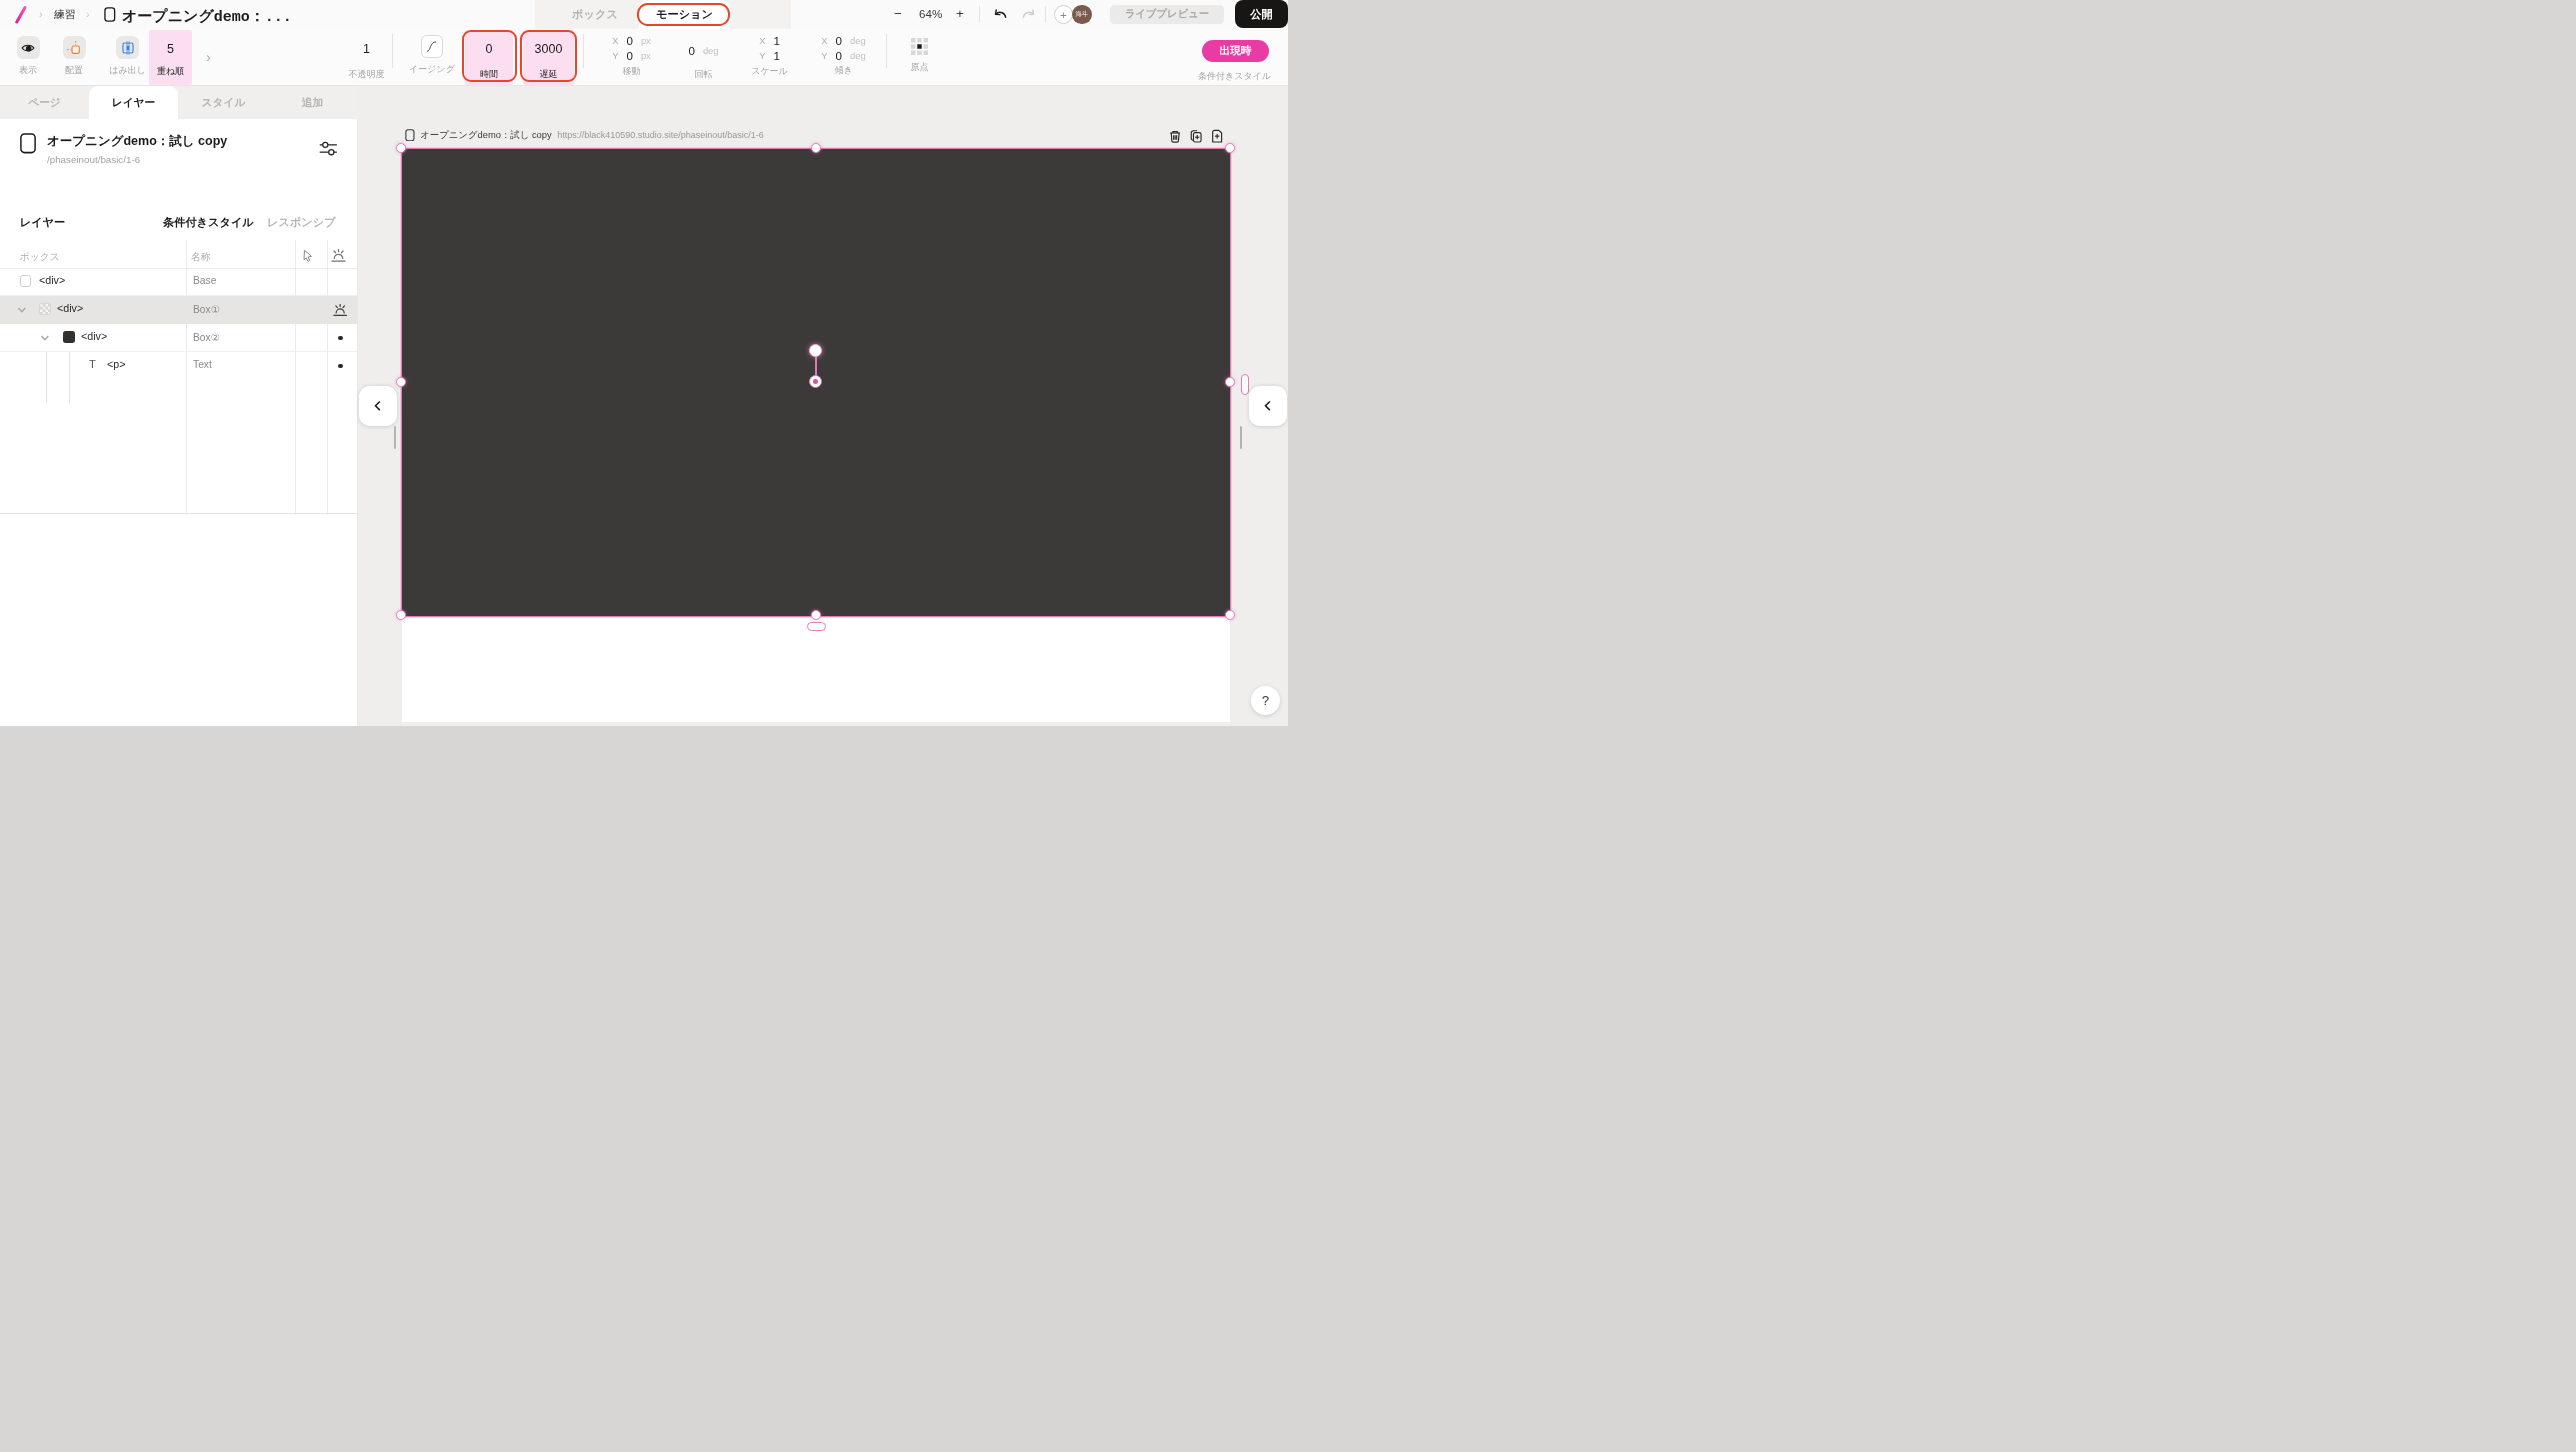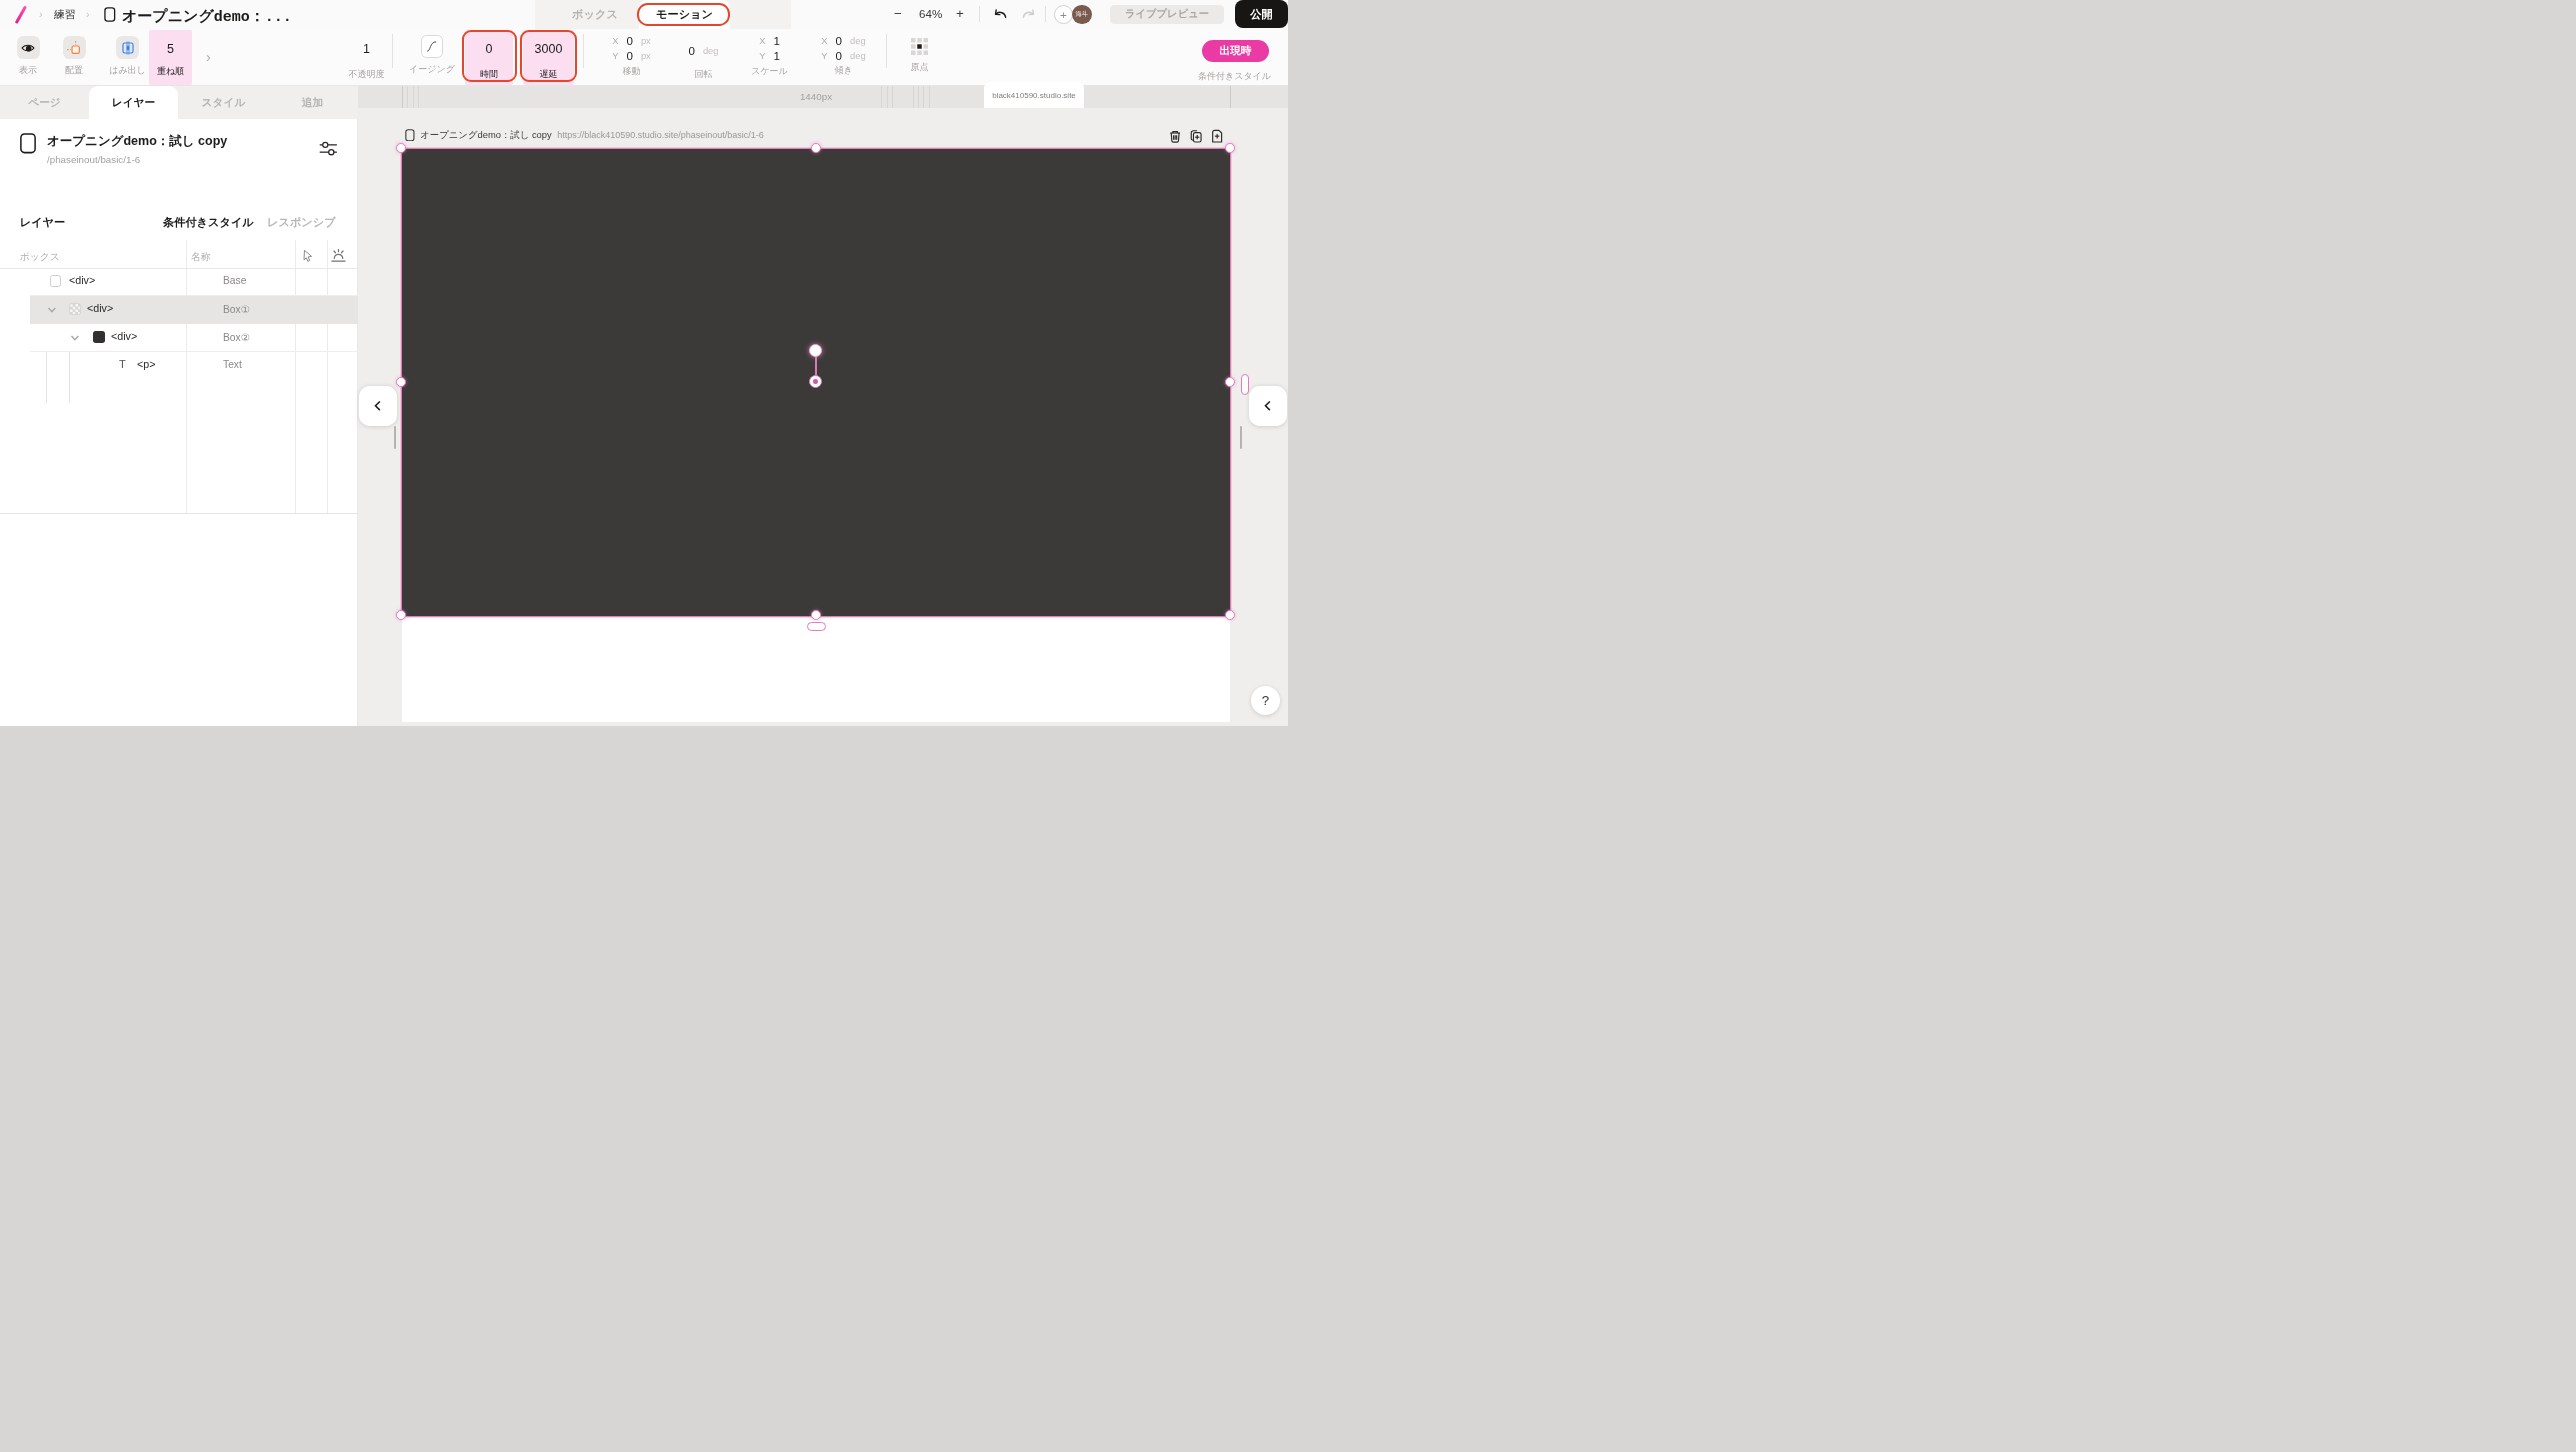--- a/index.html
+++ b/index.html
@@ -46,21 +46,21 @@
   .panel { position:absolute; left:0; top:86px; width:358px; height:640px; background:#fff; border-right:0.9px solid #eae8e7; }
   .panel-tabbar { position:absolute; left:0; top:0; width:358px; height:33px; background:#f1efee; }
   .ptab { position:absolute; top:0; width:89px; height:33px; display:flex; align-items:center; justify-content:center; font-size:10.7px; color:#b6b4b2; font-weight:bold; }
   .ptab-active { background:#fff; border-radius:9px 9px 0 0; color:#1d1c1b; }
   .panel-title { position:absolute; left:47px; top:47px; font-size:12.5px; font-weight:bold; color:#1d1c1b; }
   .panel-path { position:absolute; left:47px; top:68px; font-size:9.8px; color:#a3a1a0; }
   .sec-bold { position:absolute; top:129px; font-size:11.2px; font-weight:bold; color:#1d1c1b; }
   .sec-gray { position:absolute; top:129px; font-size:11.2px; font-weight:bold; color:#b8b6b4; }
   .colhdr { position:absolute; top:165px; font-size:9.8px; color:#b0aeac; }
   .list-vline { position:absolute; width:0.9px; background:#edebea; top:154px; height:273px; }
-  .row { position:absolute; left:0; width:358px; height:28px; border-bottom:0.9px solid #f0eeed;margin-left:30px; }
+  .row { position:absolute; left:0; width:358px; height:28px; border-bottom:0.9px solid #f0eeed; }
   .row-sel { background:#e7e5e4; border-bottom:none; }
   .row-tag { position:absolute; top:6.3px; font-size:10.7px; color:#2a2927; }
   .row-name { position:absolute; left:193px; top:7.2px; font-size:10.3px; color:#8b8987; }
   .chev-down { position:absolute; top:9px; }
   .sq-icon { position:absolute; top:7.2px; width:11.6px; height:11.6px; border-radius:2.7px; }
   .sq-outline { border:1.1px solid #cfcdcc; background:#fff; }
   .sq-checker { background-image:linear-gradient(45deg,#d8d6d5 25%,transparent 25%,transparent 75%,#d8d6d5 75%),linear-gradient(45deg,#d8d6d5 25%,#f6f5f4 25%,#f6f5f4 75%,#d8d6d5 75%); background-size:5.4px 5.4px; background-position:0 0,2.7px 2.7px; border:0.9px solid #d8d6d5; }
   .sq-dark { background:#33312f; }
   .t-glyph { position:absolute; top:6.3px; font-size:11.2px; color:#555351; font-weight:500; }
   .dot { position:absolute; left:338px; top:11.6px; width:4.5px; height:4.5px; border-radius:50%; background:#2a2927; }
@@ -360,36 +360,20 @@
       <span class="row-name">Text</span>
       <div class="dot"></div>
     </div>
 
     <div class="tree-line" style="left:46px;top:266px;height:51px"></div>
     <div class="tree-line" style="left:69px;top:266px;height:51px"></div>
     <div class="list-bottom"></div>
   </div>
 
   <div class="canvas-area">
-    <div class="ruler">
-      <div class="tick tick-strong" style="left:44px"></div>
-      <div class="tick" style="left:49px"></div>
-      <div class="tick" style="left:55px"></div>
-      <div class="tick" style="left:60px"></div>
-      <div class="tick" style="left:523px"></div>
-      <div class="tick" style="left:529px"></div>
-      <div class="tick" style="left:534px"></div>
-      <div class="tick" style="left:555px"></div>
-      <div class="tick" style="left:560px"></div>
-      <div class="tick" style="left:565px"></div>
-      <div class="tick" style="left:571px"></div>
-      <div class="tick tick-strong" style="left:872px"></div>
-      <div class="ruler-label">1440px</div>
-      <div class="site-tab">black410590.studio.site</div>
-    </div>
 
     <div class="pagelabel">
       <svg width="9.8" height="12.5" viewBox="0 0 13 17">
         <rect x="1" y="1" width="11" height="15" rx="3" fill="none" stroke="#3a3938" stroke-width="1.5"></rect>
       </svg>
       <span class="pagelabel-title">オープニングdemo：試し copy</span>
       <span class="pagelabel-url">https://black410590.studio.site/phaseinout/basic/1-6</span>
     </div>
 
     <svg class="cicon" style="left:810px" viewBox="0 0 16 16">

